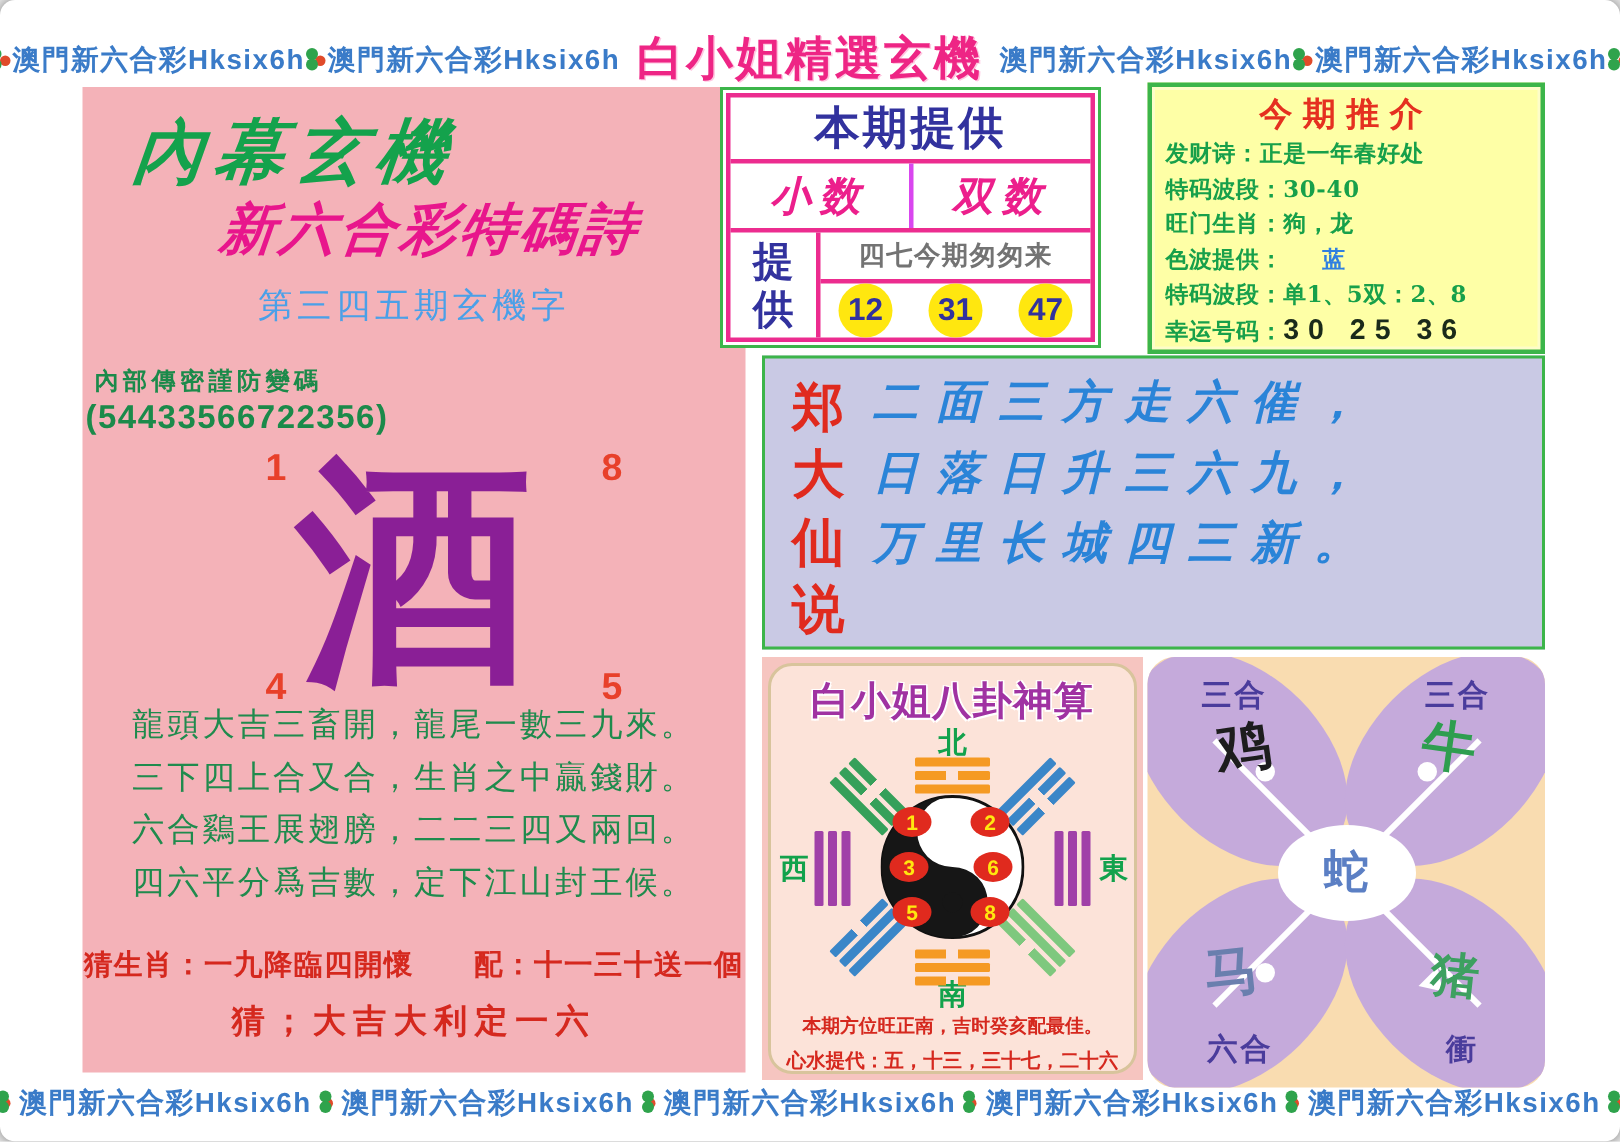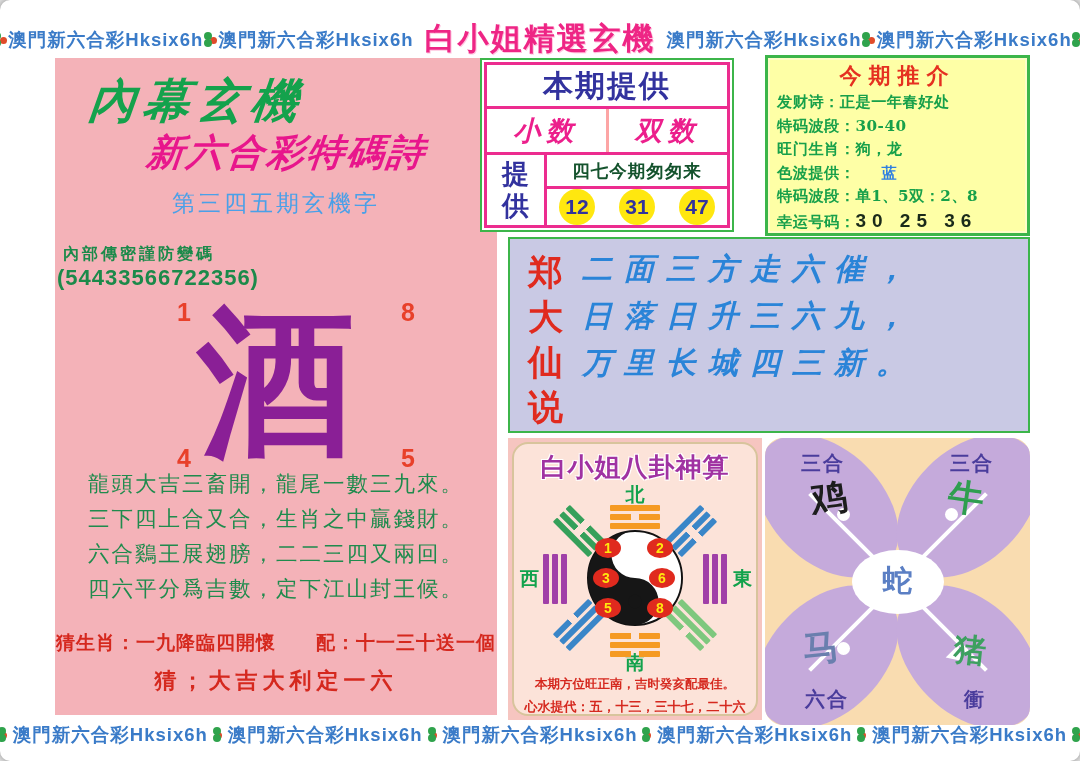--- a/index.html
+++ b/index.html
@@ -52,26 +52,26 @@
 
   
   .provide-box { position:absolute; left:480px; top:58px; width:254px; height:174px;
     border:2px solid #3cb54a; background:#fff; padding:2px; }
   .pb-grid { width:100%; height:100%; border:3px solid #ec2c8f; display:flex; flex-direction:column; }
   .pb-title { height:44px; line-height:42px; text-align:center; font-size:30px; font-weight:900; color:#32329e;
     border-bottom:3px solid #ec2c8f; letter-spacing:2px; }
   .pb-cells { height:52px; display:flex; border-bottom:3px solid #ec2c8f; }
   .pb-cell { flex:1; display:flex; align-items:center; justify-content:center; font-size:27px; font-weight:900;
     font-style:italic; color:#ec1f8c; letter-spacing:6px; }
-  .pb-cell.first { border-right:3px solid #fca5a5; }
+  .pb-cell.first { border-right:3px solid #d946ef; }
   .pb-bottom { flex:1; display:flex; }
   .pb-provide { width:60px; border-right:3px solid #ec2c8f; display:flex; flex-direction:column;
     align-items:center; justify-content:center; font-size:27px; font-weight:900; color:#32329e; line-height:32px; }
   .pb-right { flex:1; display:flex; flex-direction:column; }
-  .pb-slogan { height:34px; line-height:32px; text-align:center; color:#14532d; font-size:17.5px; font-weight:900;
+  .pb-slogan { height:34px; line-height:32px; text-align:center; color:#737373; font-size:17.5px; font-weight:900;
     border-bottom:3px solid #ec2c8f; letter-spacing:1px; font-family:"DejaVu Serif", serif; }
   .pb-nums { flex:1; display:flex; align-items:center; justify-content:center; gap:24px; }
   .pb-ball { width:36px; height:36px; border-radius:50%; background:#ffe70f; color:#32329e;
     font-size:21px; font-weight:900; display:flex; align-items:center; justify-content:center; }
 
   
   .recommend-box { position:absolute; left:765px; top:55px; width:265px; height:181px;
     background:#feffa6; border:3px solid #3cb54a; box-shadow:inset 0 0 0 2px #fdfdc8; padding:3px 9px 0 9px; }
   .rb-title { text-align:center; font-size:22px; font-weight:900; color:#e53020; letter-spacing:7px;
     font-family:"DejaVu Serif", serif; }

